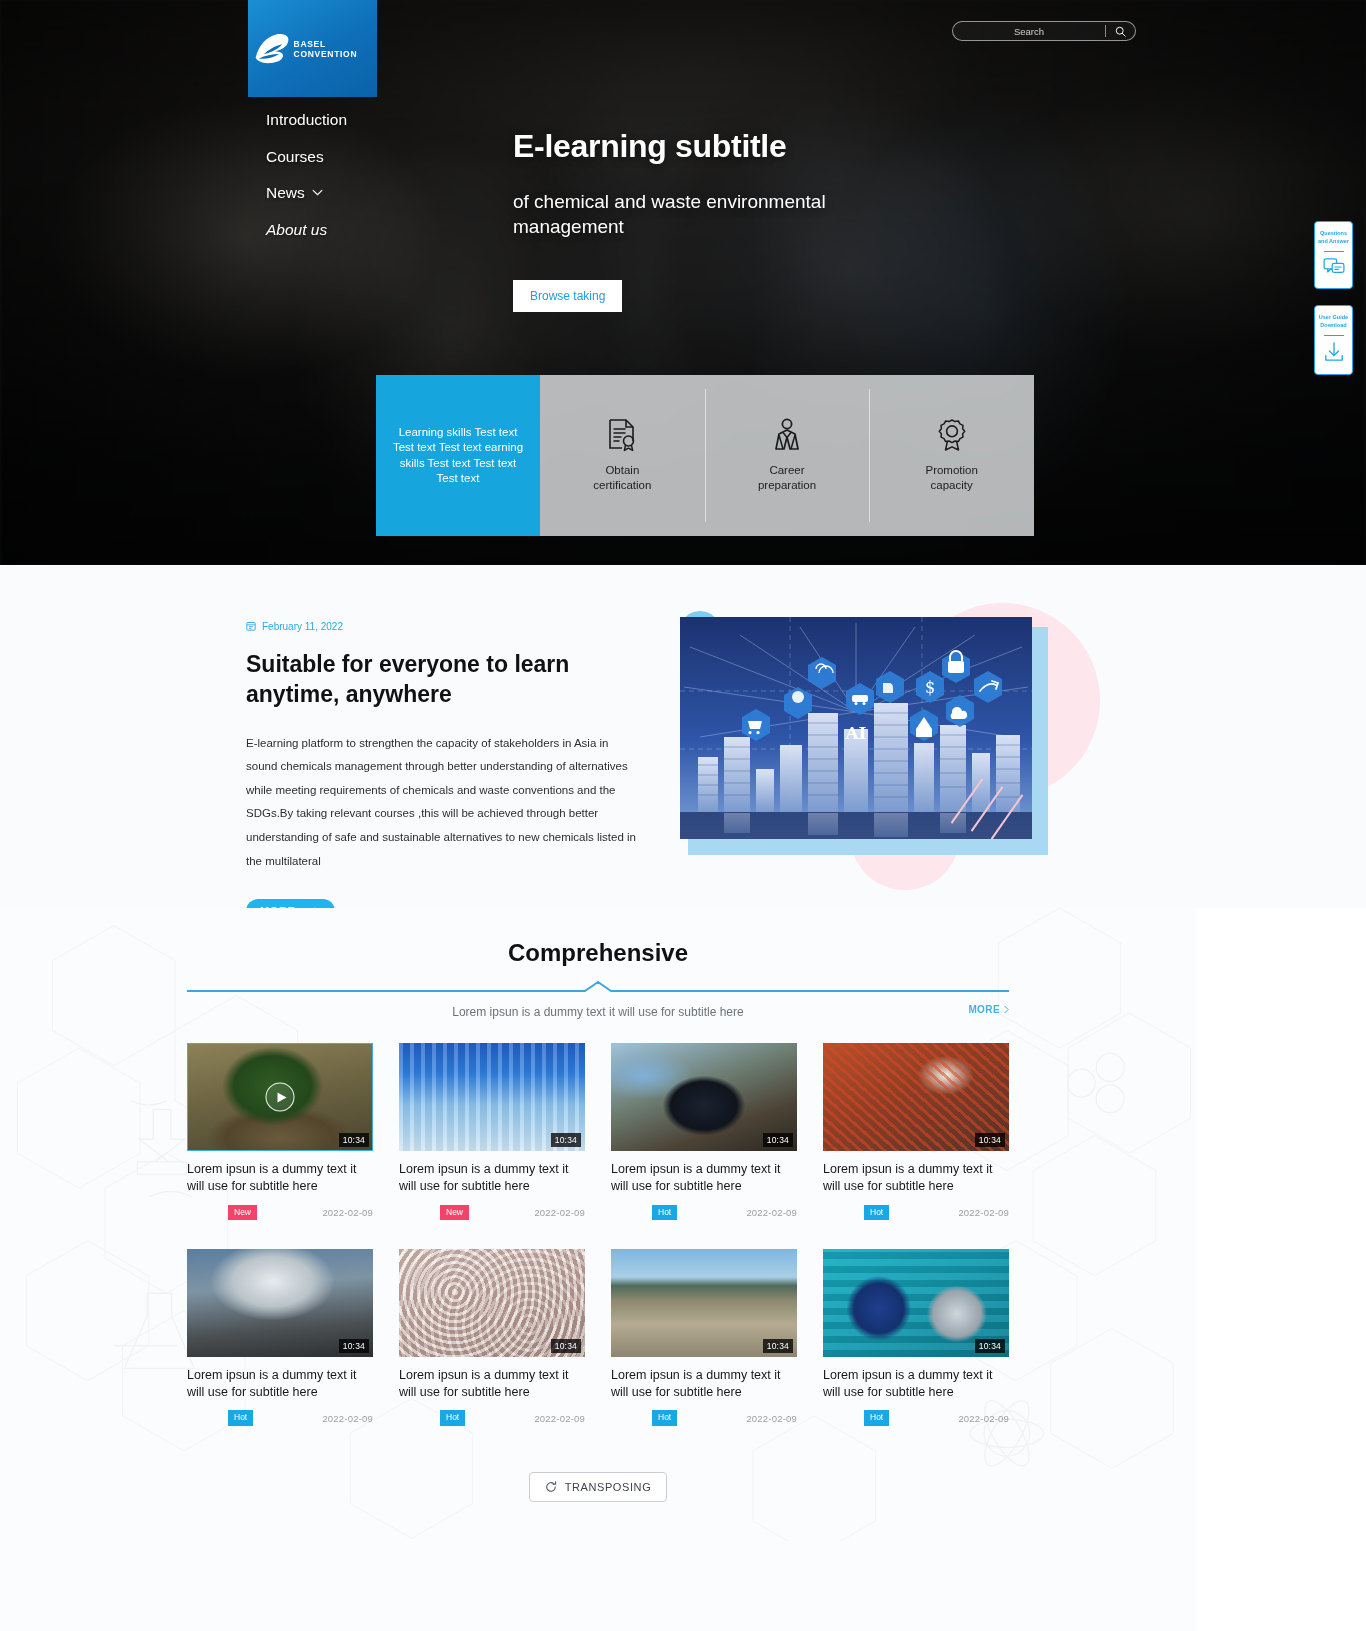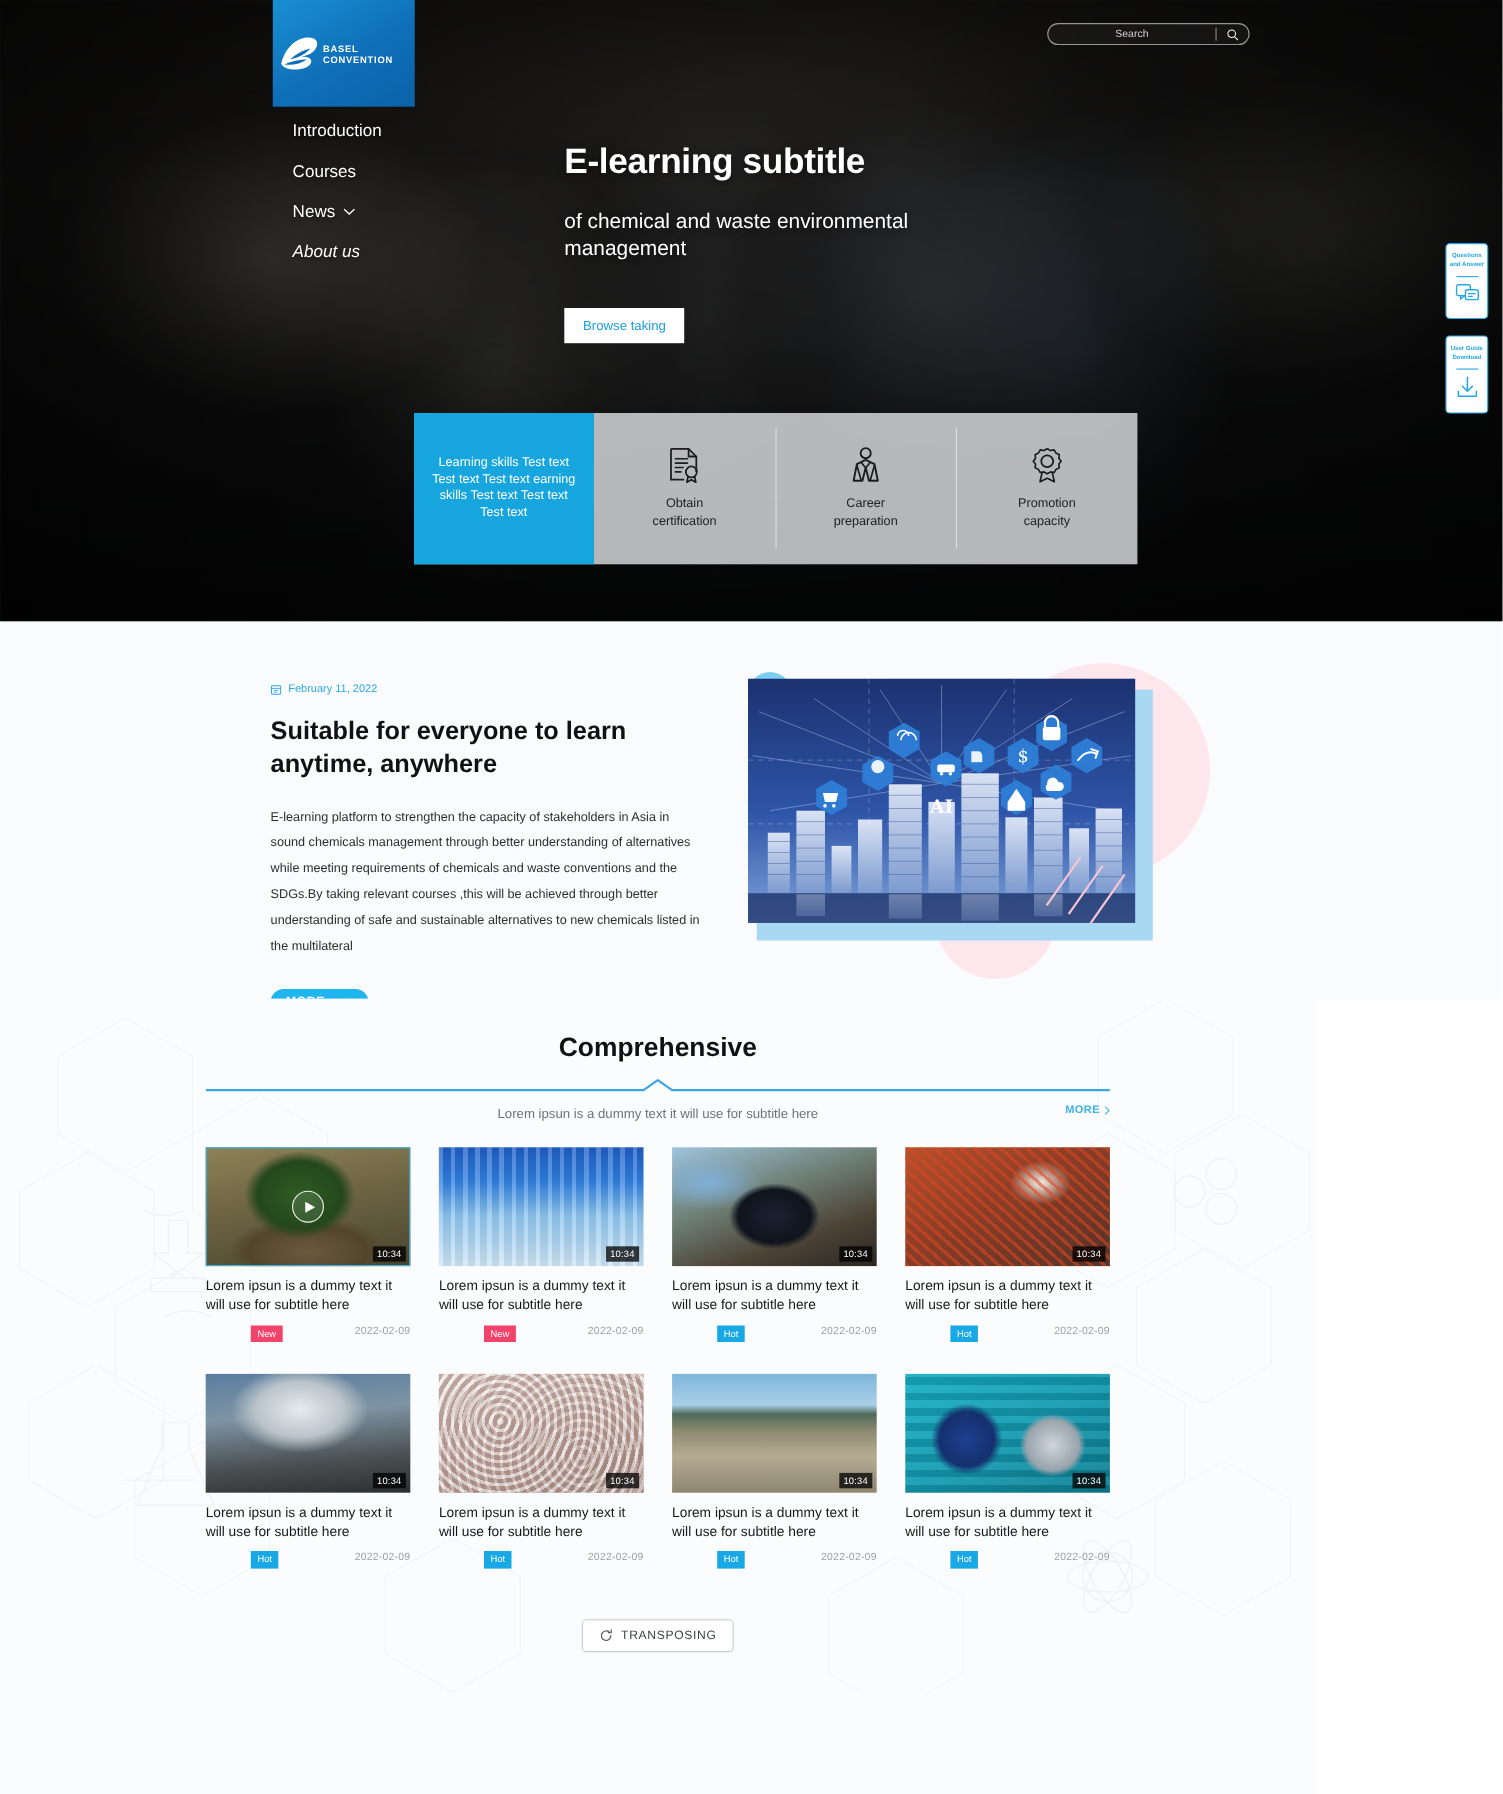--- a/index.html
+++ b/index.html
@@ -145,21 +145,21 @@
     font-size: 12px;
     border: 0;
     padding: 9px 17px;
     cursor: pointer;
   }
 
   
   .feature-bar {
     position: absolute;
     left: 376px; top: 375px;
-    width: 658px; height: 138px;
+    width: 658px; height: 161px;
     display: flex;
     z-index: 5;
     background: rgba(225,227,229,.80);
     backdrop-filter: blur(3px);
   }
   .feature-cell {
     flex: 1;
     display: flex; flex-direction: column;
     align-items: center; justify-content: center;
     text-align: center;
@@ -220,21 +220,21 @@
     height: 343px;
     background: #fafbfc;
     overflow: hidden;
   }
   .about-left {
     position: absolute;
     left: 246px; top: 56px;
     width: 392px;
   }
   .date-row {
-    display: flex; align-items: center; gap: 6px;
+    display: flex; gap: 6px;
     color: #2ea8e6;
     font-size: 10px;
     margin-bottom: 17px;
   }
   .about-h2 {
     font-size: 23px;
     font-weight: bold;
     line-height: 1.32;
     color: #111;
     margin-bottom: 22px;
@@ -363,21 +363,21 @@
     margin-left: 3px;
   }
   .card-title {
     margin-top: 10px;
     font-size: 12.5px;
     line-height: 1.34;
     color: #181818;
   }
   .card-meta {
     margin-top: 10px;
-    display: flex; align-items: flex-start; justify-content: space-between; padding-left: 41px;
+    display: flex; align-items: center; justify-content: space-between; padding-left: 41px;
   }
   .badge {
     font-size: 8.5px;
     color: #fff;
     padding: 2px 6px;
     line-height: 1.35;
   }
   .badge.new { background: #f4436b; }
   .badge.hot { background: #18a8e5; }
   .card-date { font-size: 9.5px; color: #9a9ea2; letter-spacing: .2px; }

